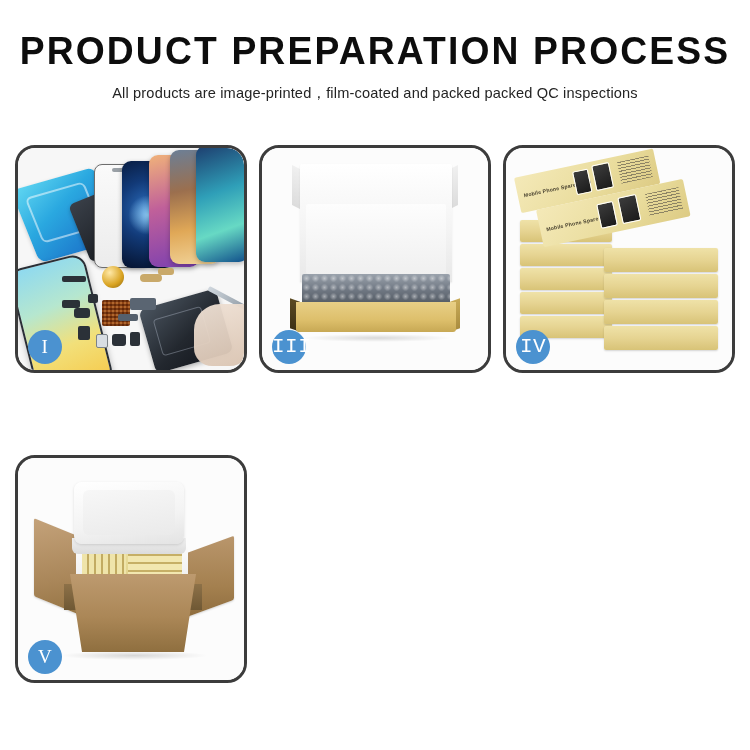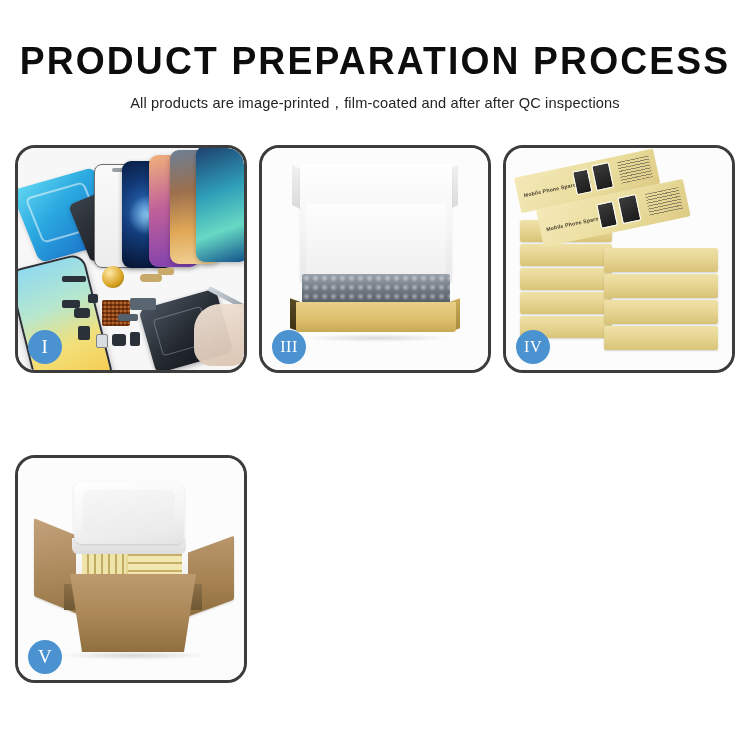--- a/index.html
+++ b/index.html
@@ -15,21 +15,21 @@
     font-family: "Liberation Sans", sans-serif;
     color: #1a1a1a;
     position: relative;
   }
 
   
   .header {
     position: absolute;
     top: 0; left: 0;
     width: 750px;
-    padding-top: 42px;
+    padding-top: 32px;
     text-align: center;
   }
   .title {
     font-family: "Liberation Sans", sans-serif;
     font-size: 38px;
     font-weight: 700;
     letter-spacing: 2.2px;
     color: #0d0d0d;
     line-height: 1.0;
     white-space: nowrap;
@@ -83,21 +83,21 @@
     border-radius: 50%;
     background: #4b92d0;
     color: #ffffff;
     font-family: "Liberation Serif", serif;
     font-size: 19px;
     line-height: 34px;
     text-align: center;
     letter-spacing: 0.5px;
     z-index: 40;
   }
-  .badge.wide { font-size: 16px; }
+  .badge.wide { font-size: 21px; font-family: Liberation Mono, monospace; }
   .badge.xwide { font-size: 14px; }
 
   
   .scene-parts { position:absolute; inset:0; background:#f7f7f7; }
   .sp-blue {
     position:absolute; left:6px; top:28px; width:86px; height:78px;
     background:linear-gradient(150deg,#62d8f2 0%,#2aa8e0 40%,#1766c4 100%);
     border-radius:8px;
     transform: rotate(-22deg) skewY(6deg);
     box-shadow:0 2px 4px rgba(0,0,0,.22);
@@ -422,21 +422,21 @@
   .sc-shadow{
     position:absolute; left:36px; bottom:22px; width:160px; height:9px;
     background:radial-gradient(ellipse at center, rgba(0,0,0,.14), rgba(0,0,0,0) 72%);
   }
 </style>
 </head>
 <body>
 
 <div class="header">
   <div class="title">PRODUCT PREPARATION PROCESS</div>
-  <div class="subtitle">All products are image-printed，film-coated and after after QC inspections</div>
+  <div class="subtitle">All products are image-printed，film-coated and packed packed QC inspections</div>
 </div>
 
 <div class="grid">
 
   <div class="panel">
     <div class="panel-inner">
       <div class="scene-parts">
         <div class="sp-blue"></div>
         <div class="sp-dark"></div>
         <div class="sp-glass"></div>

